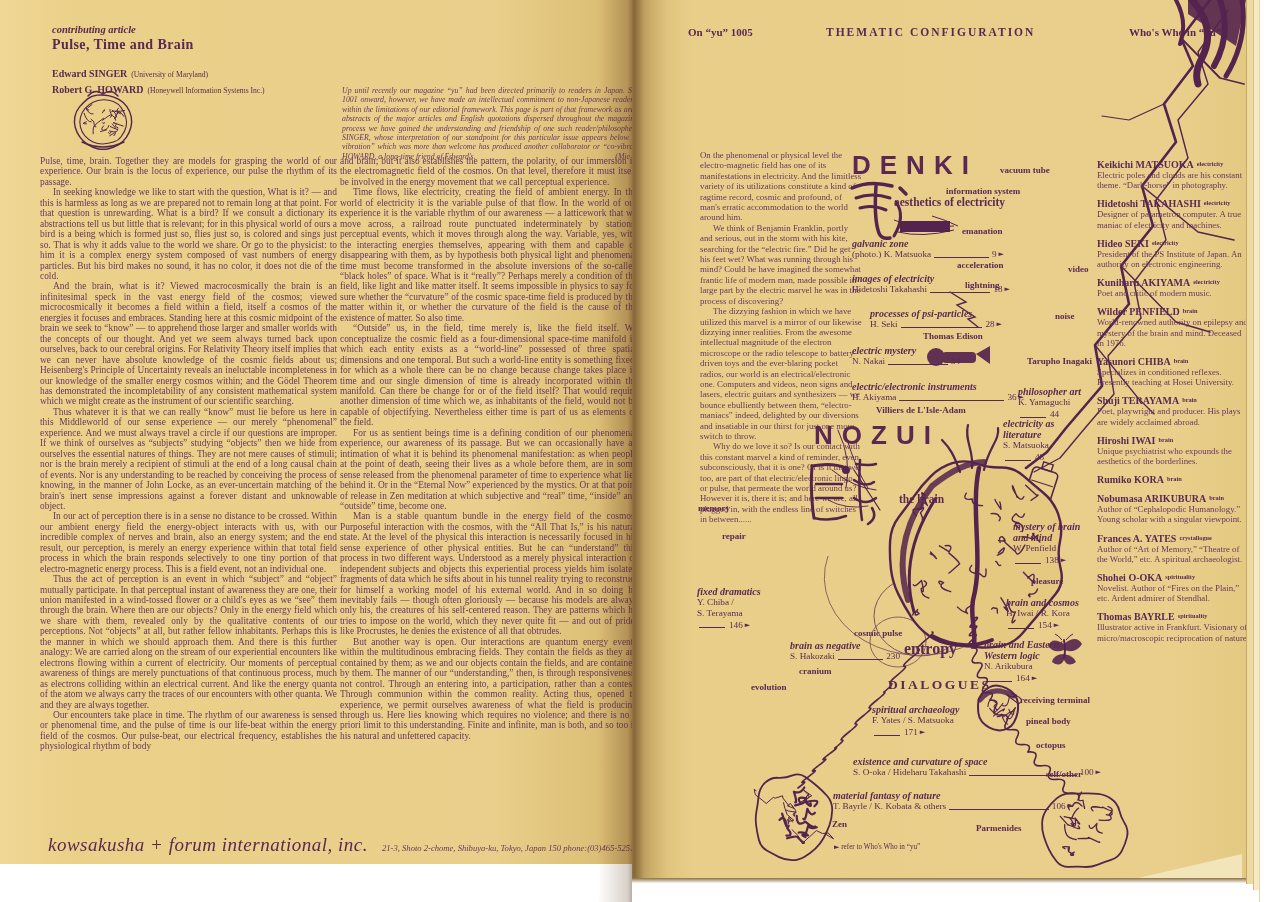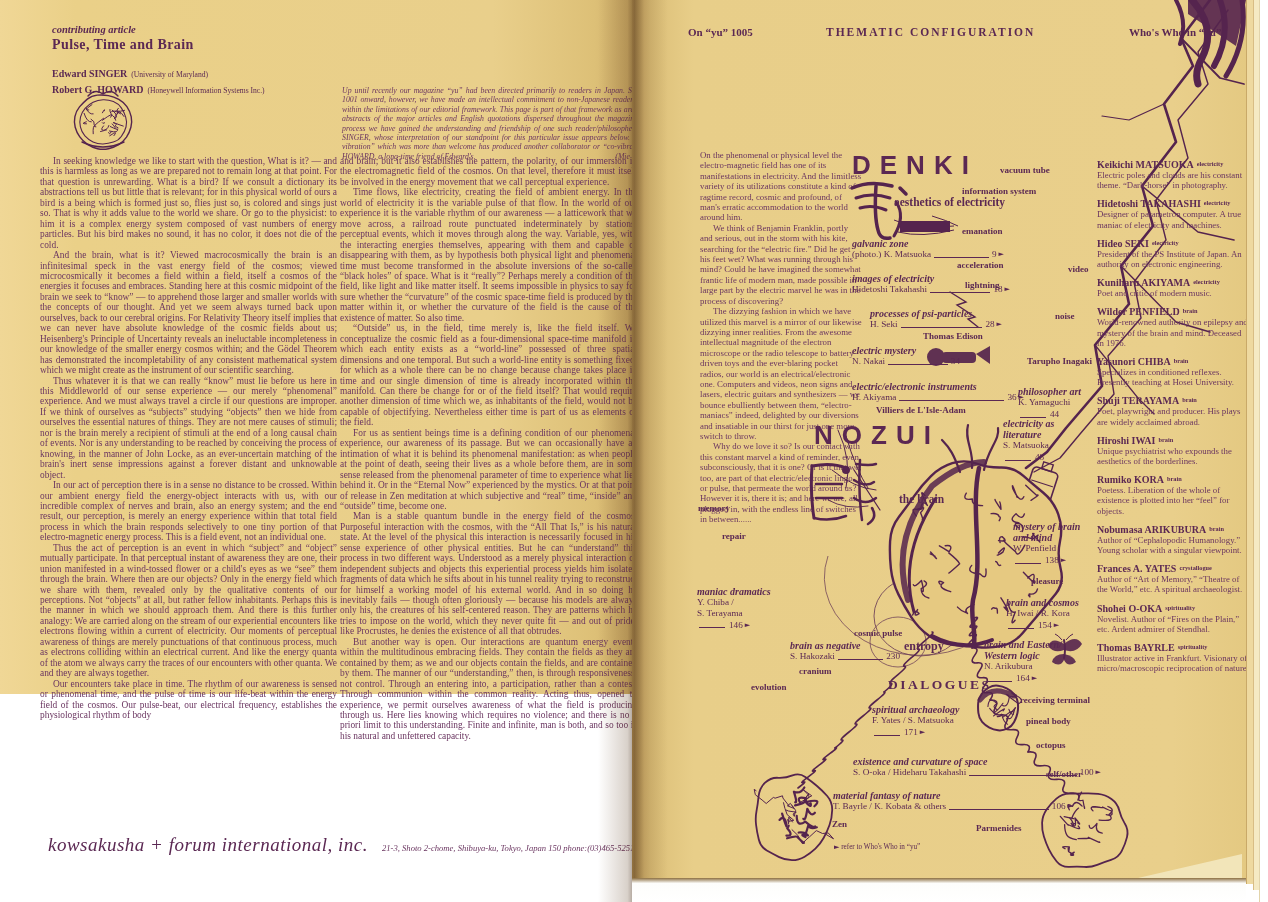--- a/index.html
+++ b/index.html
@@ -1,20 +1,20 @@
 <!DOCTYPE html>
 <html><head>
 <meta charset="utf-8">
 <style>
   html,body{margin:0;padding:0;background:#fff;}
   body{font-family:"Liberation Serif",serif;}
   .spread{position:relative;width:1268px;height:902px;overflow:hidden;background:#fff;}
   :root{--ink:#5b2853;--soft:#6a3560;}
   
-  .page-left{position:absolute;left:0;top:0;width:632px;height:694px;
+  .page-left{position:absolute;left:0;top:0;width:632px;height:864px;
     background:linear-gradient(90deg,#f0d796 0%,#ead088 12%,#e9cf8b 78%,#ddc077 94%,#cfae69 100%);}
   .page-right{position:absolute;left:632px;top:0;width:614px;height:878px;
     background:linear-gradient(90deg,#c7a462 0%,#dcbf78 3%,#e8ce89 10%,#e9cf8b 88%,#e4c982 100%);}
   .gutter{position:absolute;left:598px;top:0;width:70px;height:902px;pointer-events:none;
     background:linear-gradient(90deg,rgba(70,40,10,0) 0%,rgba(80,45,12,.22) 42%,rgba(55,28,6,.45) 52%,rgba(90,55,20,.18) 66%,rgba(70,40,10,0) 100%);}
   .edge1{position:absolute;left:1246px;top:0;width:7px;height:884px;background:#eed9a0;border-left:1px solid #c9a968;}
   .edge2{position:absolute;left:1253px;top:0;width:6px;height:890px;background:#f5eac4;border-left:1px solid #d8bd85;}
   .edge3{position:absolute;left:1259px;top:0;width:9px;height:902px;background:#fff;border-left:1px solid #e2d4ab;}
   .below{position:absolute;left:632px;top:878px;width:614px;height:24px;background:linear-gradient(#8d7042,#fdfdfb 22%,#fff);}
   .curl{position:absolute;left:1138px;top:854px;width:0;height:0;border-left:104px solid transparent;border-bottom:24px solid #f2e5b9;}
@@ -36,21 +36,21 @@
   .brand{font-style:italic;font-size:19px;letter-spacing:.5px;}
   .addr{font-style:italic;font-size:8.6px;margin-left:14px;color:var(--soft);}
   
   .rh{position:absolute;top:26px;font-weight:bold;font-size:11px;color:var(--ink);white-space:nowrap;}
   .rh1{left:56px;} .rh2{left:194px;font-size:11.5px;letter-spacing:2px;} .rh3{left:497px;}
   #introcol{position:absolute;left:68px;top:150px;width:162px;font-size:8.8px;line-height:10.4px;color:var(--soft);}
   #diagram{position:absolute;left:0;top:0;width:614px;height:878px;}
   #artsvg{position:absolute;left:0;top:0;pointer-events:none;}
   .dtitle{position:absolute;font-family:"Liberation Sans",sans-serif;font-weight:bold;font-size:26px;letter-spacing:9px;color:var(--ink);line-height:1;}
   .lab{position:absolute;font-weight:bold;font-size:9px;line-height:1.1;color:var(--ink);white-space:nowrap;}
-  .lab.t{font-size:12px;}
+  .lab.t{font-size:16px;}
   .lab.m{font-size:11.5px;}
   .lab.l{font-size:13.5px;letter-spacing:2.5px;}
   .toc{position:absolute;color:var(--ink);font-size:9.2px;line-height:10.8px;}
   .tt{font-weight:bold;font-size:10px;line-height:11px;font-style:italic;}
   .byrow{display:flex;align-items:flex-end;white-space:nowrap;}
   .lead{flex:1;border-bottom:1px solid var(--ink);margin:0 3px 2px 3px;min-width:10px;}
   .refrow{display:flex;align-items:flex-end;margin-top:1px;}
   .dash{width:26px;border-bottom:1px solid var(--ink);margin:0 4px 2px 2px;}
   .arr{font-family:"DejaVu Sans",sans-serif;font-size:7px;margin-left:2px;color:var(--ink);}
   #whoswho{position:absolute;left:465px;top:158px;width:152px;}
@@ -99,20 +99,21 @@
         <path d="M38.3 26.8 q1.1659653569413184 -3.620245887255411 -1.8933777021678992 2.0009596641179908" fill="none" stroke="#55244e" stroke-width="1" stroke-linecap="round" stroke-linejoin="round"></path>
         <path d="M48.6 33.6 q-5.404688471185364 -4.599135212413564 -4.71280504470356 -8.114386332740256" fill="none" stroke="#55244e" stroke-width="1" stroke-linecap="round" stroke-linejoin="round"></path>
         <path d="M51.2 45.0 q2.200194622948856 4.67102790142923 -7.758078015762417 1.9827890810476558" fill="none" stroke="#55244e" stroke-width="1" stroke-linecap="round" stroke-linejoin="round"></path>
         <path d="M49.7 27.0 q-0.6956578491701085 -1.9214710020094508 4.933117577774971 2.9071296639308" fill="none" stroke="#55244e" stroke-width="1" stroke-linecap="round" stroke-linejoin="round"></path>
         <path d="M52.4 24.2 q-5.13506074721695 5.034021524728285 6.171127853529121 2.145834263947716" fill="none" stroke="#55244e" stroke-width="1" stroke-linecap="round" stroke-linejoin="round"></path>
         <path d="M22 12 q 7 -8 15 -2 q 8 -6 15 2" fill="none" stroke="#55244e" stroke-width="1.4" stroke-linecap="round" stroke-linejoin="round"></path>
         <path d="M16 58 q 21 10 42 0" fill="none" stroke="#55244e" stroke-width="1.4" stroke-linecap="round" stroke-linejoin="round"></path>
       </svg>
     <div id="ednote"><span>Up until recently our magazine “yu” had been directed primarily to readers in Japan. Since “yu” 1001 onward, however, we have made an intellectual commitment to non-Japanese readers as well, within the limitations of our editorial framework. This page is part of that framework as are the short abstracts of the major articles and English quotations dispersed throughout the magazine. In this process we have gained the understanding and friendship of one such reader/philosopher, Edward SINGER, whose interpretation of our standpoint for this particular issue appears below. This “co-vibration” which was more than welcome has produced another collaborator or “co-vibrator”, Bob HOWARD, a long-time friend of Edward's.</span><span class="edsig">(Mie UCHIDA)</span></div>
     <div id="col1">
+        <p class="bp np">Pulse, time, brain. Together they are models for grasping the world of our experience. Our brain is the locus of experience, our pulse the rhythm of its passage.</p>
         <p class="bp">In seeking knowledge we like to start with the question, What is it? — and this is harmless as long as we are prepared not to remain long at that point. For that question is unrewarding. What is a bird? If we consult a dictionary its abstractions tell us but little that is relevant; for in this physical world of ours a bird is a being which is formed just so, flies just so, is colored and sings just so. That is why it adds value to the world we share. Or go to the physicist: to him it is a complex energy system composed of vast numbers of energy particles. But his bird makes no sound, it has no color, it does not die of the cold.</p>
         <p class="bp">And the brain, what is it? Viewed macrocosmically the brain is an infinitesimal speck in the vast energy field of the cosmos; viewed microcosmically it becomes a field within a field, itself a cosmos of the energies it focuses and embraces. Standing here at this cosmic midpoint of the brain we seek to “know” — to apprehend those larger and smaller worlds with the concepts of our thought. And yet we seem always turned back upon ourselves, back to our cerebral origins. For Relativity Theory itself implies that we can never have absolute knowledge of the cosmic fields about us; Heisenberg's Principle of Uncertainty reveals an ineluctable incompleteness in our knowledge of the smaller energy cosmos within; and the Gödel Theorem has demonstrated the incompletability of any consistent mathematical system which we might create as the instrument of our scientific searching.</p>
         <p class="bp">Thus whatever it is that we can really “know” must lie before us here in this Middleworld of our sense experience — our merely “phenomenal” experience. And we must always travel a circle if our questions are improper. If we think of ourselves as “subjects” studying “objects” then we hide from ourselves the essential natures of things. They are not mere causes of stimuli; nor is the brain merely a recipient of stimuli at the end of a long causal chain of events. Nor is any understanding to be reached by conceiving the process of knowing, in the manner of John Locke, as an ever-uncertain matching of the brain's inert sense impressions against a forever distant and unknowable object.</p>
         <p class="bp">In our act of perception there is in a sense no distance to be crossed. Within our ambient energy field the energy-object interacts with us, with our incredible complex of nerves and brain, also an energy system; and the end result, our perception, is merely an energy experience within that total field process in which the brain responds selectively to one tiny portion of that electro-magnetic energy process. This is a field event, not an individual one.</p>
         <p class="bp">Thus the act of perception is an event in which “subject” and “object” mutually participate. In that perceptual instant of awareness they are one, their union manifested in a wind-tossed flower or a child's eyes as we “see” them through the brain. Where then are our objects? Only in the energy field which we share with them, revealed only by the qualitative contents of our perceptions. Not “objects” at all, but rather fellow inhabitants. Perhaps this is the manner in which we should approach them. And there is this further analogy: We are carried along on the stream of our experiential encounters like electrons flowing within a current of electricity. Our moments of perceptual awareness of things are merely punctuations of that continuous process, much as electrons colliding within an electrical current. And like the energy quanta of the atom we always carry the traces of our encounters with other quanta. We and they are always together.</p>
         <p class="bp">Our encounters take place in time. The rhythm of our awareness is sensed or phenomenal time, and the pulse of time is our life-beat within the energy field of the cosmos. Our pulse-beat, our electrical frequency, establishes the physiological rhythm of body</p>
       </div>
     <div id="col2">
         <p class="bp np">and brain; but it also establishes the pattern, the polarity, of our immersion in the electromagnetic field of the cosmos. On that level, therefore it must itself be involved in the energy movement that we call perceptual experience.</p>
         <p class="bp">Time flows, like electricity, creating the field of ambient energy. In the world of electricity it is the variable pulse of that flow. In the world of our experience it is the variable rhythm of our awareness — a latticework that we move across, a railroad route punctuated indeterminately by stations, perceptual events, which it moves through along the way. Variable, yes, with the interacting energies themselves, appearing with them and capable of disappearing with them, as by hypothesis both physical light and phenomenal time must become transformed in the absolute inversions of the so-called “black holes” of space. What is it “really”? Perhaps merely a condition of the field, like light and like matter itself. It seems impossible in physics to say for sure whether the “curvature” of the cosmic space-time field is produced by the matter within it, or whether the curvature of the field is the cause of the existence of matter. So also time.</p>
@@ -302,21 +303,21 @@
           <path d="M467.1 841.9 q3.4540378406895496 2.013988469268189 -10.872640789427162 -4.473747902304749 q4.679186697899917 1.090831603897191 -10.2583962554384 1.1341348468019323" fill="none" stroke="#55244e" stroke-width="1.3" stroke-linecap="round" stroke-linejoin="round"></path>
           <path d="M475.9 806.5 q8.144999482270794 3.006298525261831 1.0502727590735417 7.934261749002272 q7.475903575530231 7.511393936589078 -9.780353913447053 5.59177669537802" fill="none" stroke="#55244e" stroke-width="1.3" stroke-linecap="round" stroke-linejoin="round"></path>
           <path d="M444.3 839.6 q-7.400582100451263 -1.583362284388096 -9.252116757562439 -4.326344351901834 q-2.347791066089548 -3.3244477670287935 -2.4366472202523823 -10.729830781803386" fill="none" stroke="#55244e" stroke-width="1.3" stroke-linecap="round" stroke-linejoin="round"></path>
           <path d="M446.2 826.0 q5.423797693300897 5.767831308193426 -9.850137235992651 -1.2565253285023041 q1.2917486141863035 2.4189586292109255 -8.020611930182488 -8.424710577085945" fill="none" stroke="#55244e" stroke-width="1.3" stroke-linecap="round" stroke-linejoin="round"></path>
           <path d="M446.6 808.1 q-4.019220762429397 2.956645849140661 -6.909483157987465 10.316563704664151 q6.9432416921217195 1.0631194897289948 -7.517566374744087 -1.7380603238651808" fill="none" stroke="#55244e" stroke-width="1.3" stroke-linecap="round" stroke-linejoin="round"></path>
         </svg>
       <div class="dtitle" style="left:220px;top:152px;">DENKI</div>
       <div class="dtitle" style="left:182px;top:422px;">NOZUI</div>
 
     <div class="lab " style="left: 368px; top: 166px;">vacuum tube</div>
-        <div class="lab " style="left: 330px; top: 187px;">information system</div>
+        <div class="lab " style="left: 314px; top: 187px;">information system</div>
         <div class="lab m" style="left: 262px; top: 196px;">aesthetics of electricity</div>
         <div class="lab " style="left: 330px; top: 227px;">emanation</div>
         <div class="lab " style="left: 325px; top: 261px;">acceleration</div>
         <div class="lab " style="left: 436px; top: 265px;">video</div>
         <div class="lab " style="left: 333px; top: 281px;">lightning</div>
         <div class="lab " style="left: 423px; top: 312px;">noise</div>
         <div class="lab " style="left: 291px; top: 332px;">Thomas Edison</div>
         <div class="lab " style="left: 395px; top: 357px;">Tarupho Inagaki</div>
         <div class="lab " style="left: 244px; top: 406px;">Villiers de L'Isle-Adam</div>
         <div class="lab m" style="left: 267px; top: 445px; margin-top: 48px;">the brain</div>
@@ -399,21 +400,21 @@
           <div class="tt">mystery of brain</div>
           <div class="tt">and mind</div>
           <div>W. Penfield</div>
           <div class="refrow">
             <span class="dash"></span>
             <span class="pg">138</span>
             <span class="arr">►</span>
           </div>
         </div>
         <div class="toc" style="left: 65px; top: 586px; width: 100px;">
-          <div class="tt">maniac dramatics</div>
+          <div class="tt">fixed dramatics</div>
           <div>Y. Chiba /</div>
           <div>S. Terayama</div>
           <div class="refrow">
             <span class="dash"></span>
             <span class="pg">146</span>
             <span class="arr">►</span>
           </div>
         </div>
         <div class="toc" style="left: 374px; top: 597px; width: 112px;">
           <div class="tt">brain and cosmos</div>
@@ -499,21 +500,20 @@
         <div class="ww">
           <div class="wwn">Shuji TERAYAMA<span class="wwt">brain</span></div>
           <div class="wwd">Poet, playwright and producer. His plays are widely acclaimed abroad.</div>
         </div>
         <div class="ww">
           <div class="wwn">Hiroshi IWAI<span class="wwt">brain</span></div>
           <div class="wwd">Unique psychiatrist who expounds the aesthetics of the borderlines.</div>
         </div>
         <div class="ww">
           <div class="wwn">Rumiko KORA<span class="wwt">brain</span></div>
-          <div class="wwd">Poetess. Liberation of the whole of existence is plotted into her “feel” for objects.</div>
         </div>
         <div class="ww">
           <div class="wwn">Nobumasa ARIKUBURA<span class="wwt">brain</span></div>
           <div class="wwd">Author of “Cephalopodic Humanology.” Young scholar with a singular viewpoint.</div>
         </div>
         <div class="ww">
           <div class="wwn">Frances A. YATES<span class="wwt">crystallogue</span></div>
           <div class="wwd">Author of “Art of Memory,” “Theatre of the World,” etc. A spiritual archaeologist.</div>
         </div>
         <div class="ww">

